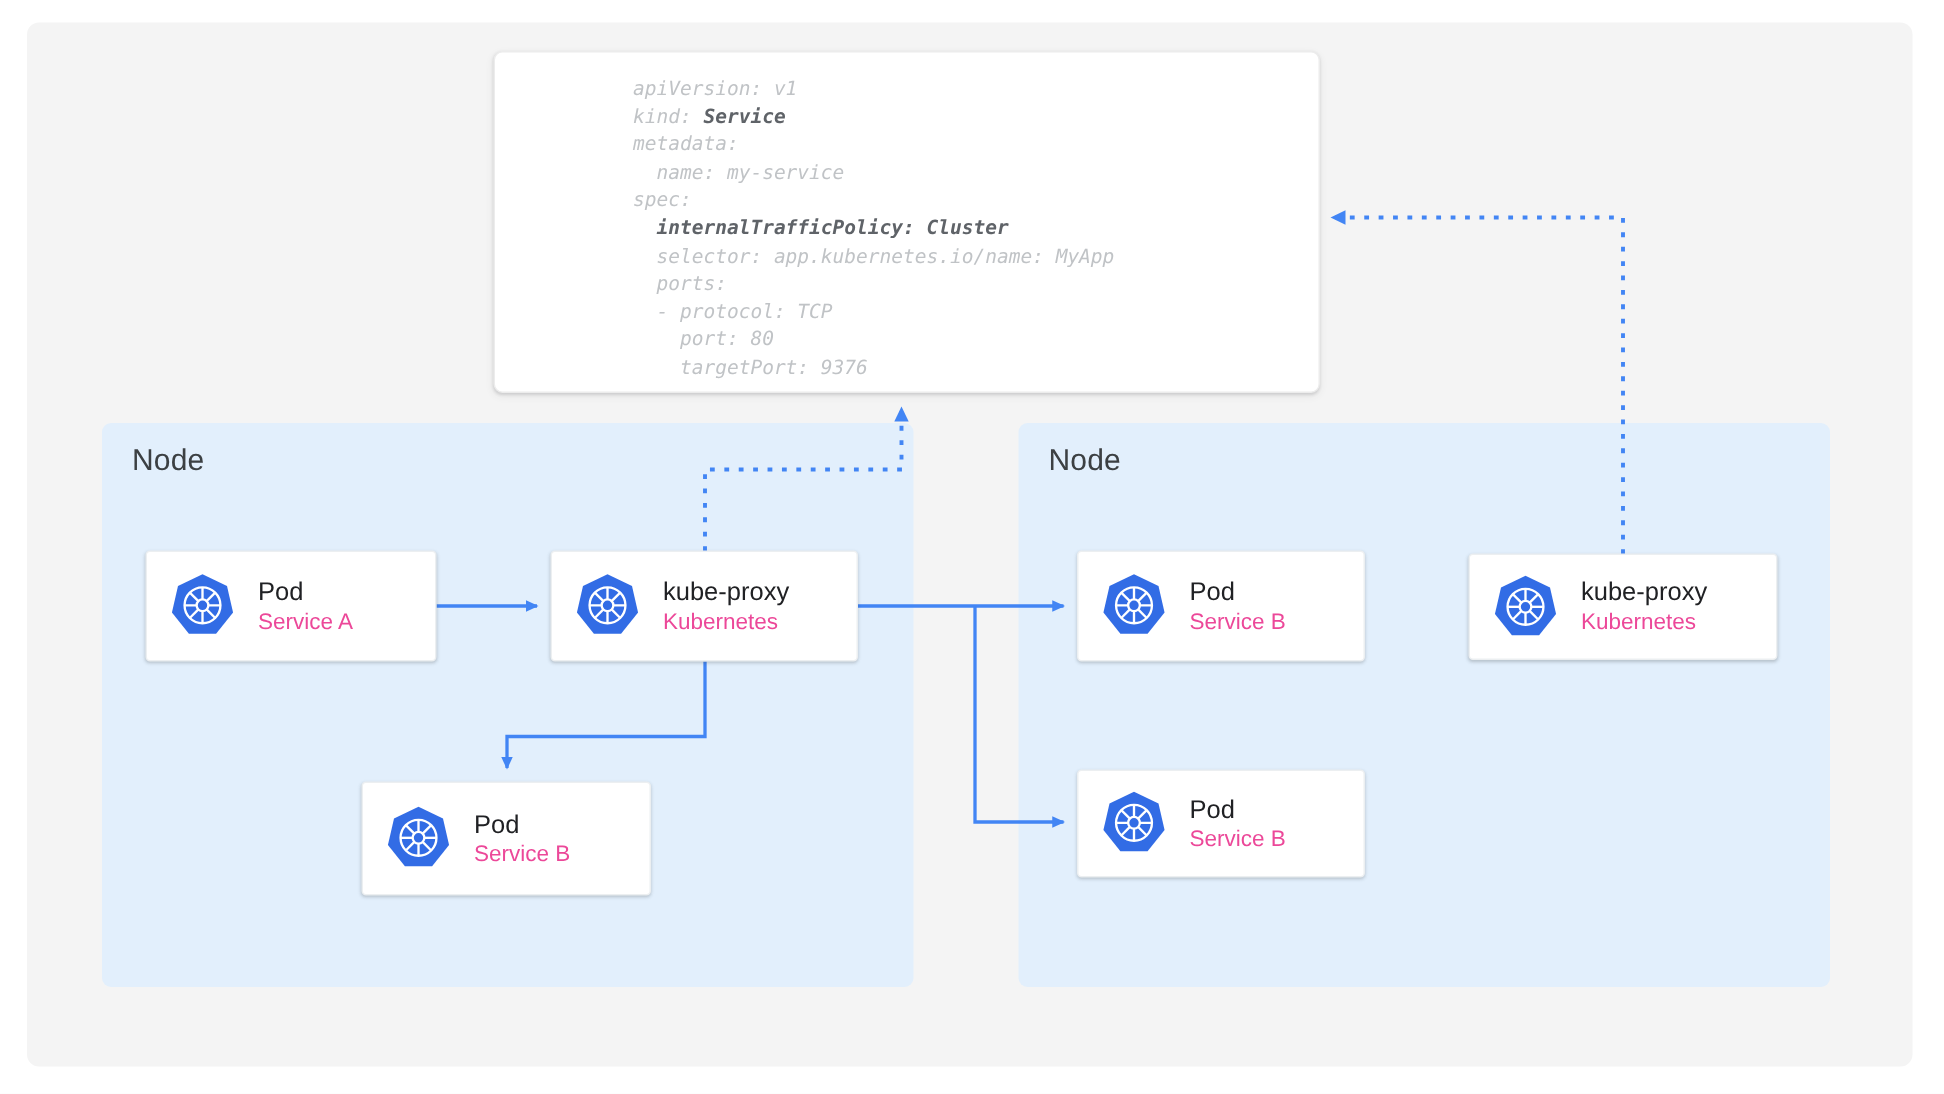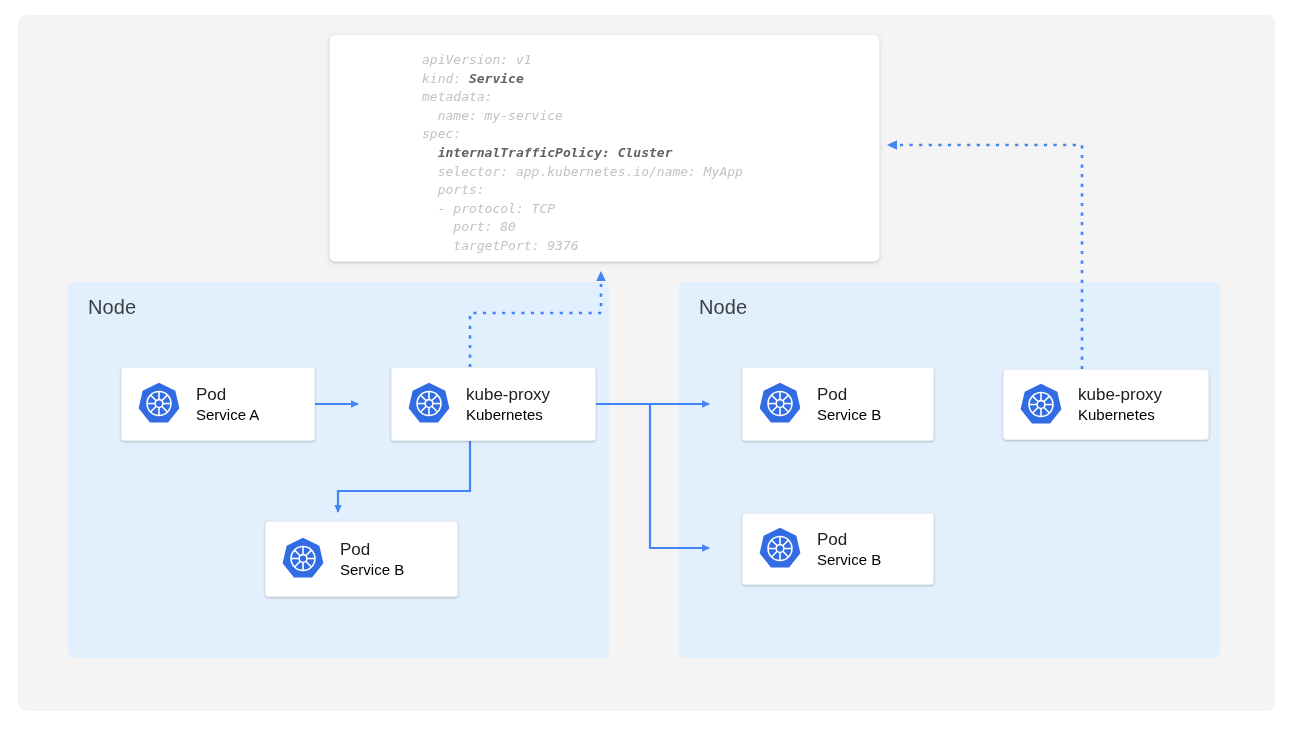--- a/index.html
+++ b/index.html
@@ -62,21 +62,20 @@
   
   .card {
     position: absolute;
     background: #ffffff;
     border: 1px solid #eceff1;
     border-radius: 3px;
     box-shadow: 0 1px 2px rgba(60,64,67,.18), 0 1px 3px rgba(60,64,67,.10);
     display: flex;
     align-items: center;
     box-sizing: border-box;
-    margin-left: 24px;
   }
   .card .k8s-icon {
     flex: 0 0 auto;
     margin-left: 14px;
     margin-right: 14px;
     width: 46px;
     height: 46px;
     display: block;
   }
   .card-text {
@@ -85,21 +84,21 @@
     justify-content: center;
     line-height: 1.25;
   }
   .card-title {
     font-size: 17px;
     color: #202124;
     white-space: nowrap;
   }
   .card-sub {
     font-size: 15px;
-    color: #000000;
+    color: #ec4899;
     white-space: nowrap;
     margin-top: 1px;
   }
 
   
   #card-pod-a        { left: 97px;  top: 367px; width: 194px; height: 74px; }
   #card-kube-proxy-l { left: 367px; top: 367px; width: 205px; height: 74px; }
   #card-pod-b-left   { left: 241px; top: 521px; width: 193px; height: 76px; }
   #card-pod-b-r1     { left: 718px; top: 367px; width: 192px; height: 74px; }
   #card-pod-b-r2     { left: 718px; top: 513px; width: 192px; height: 72px; }

